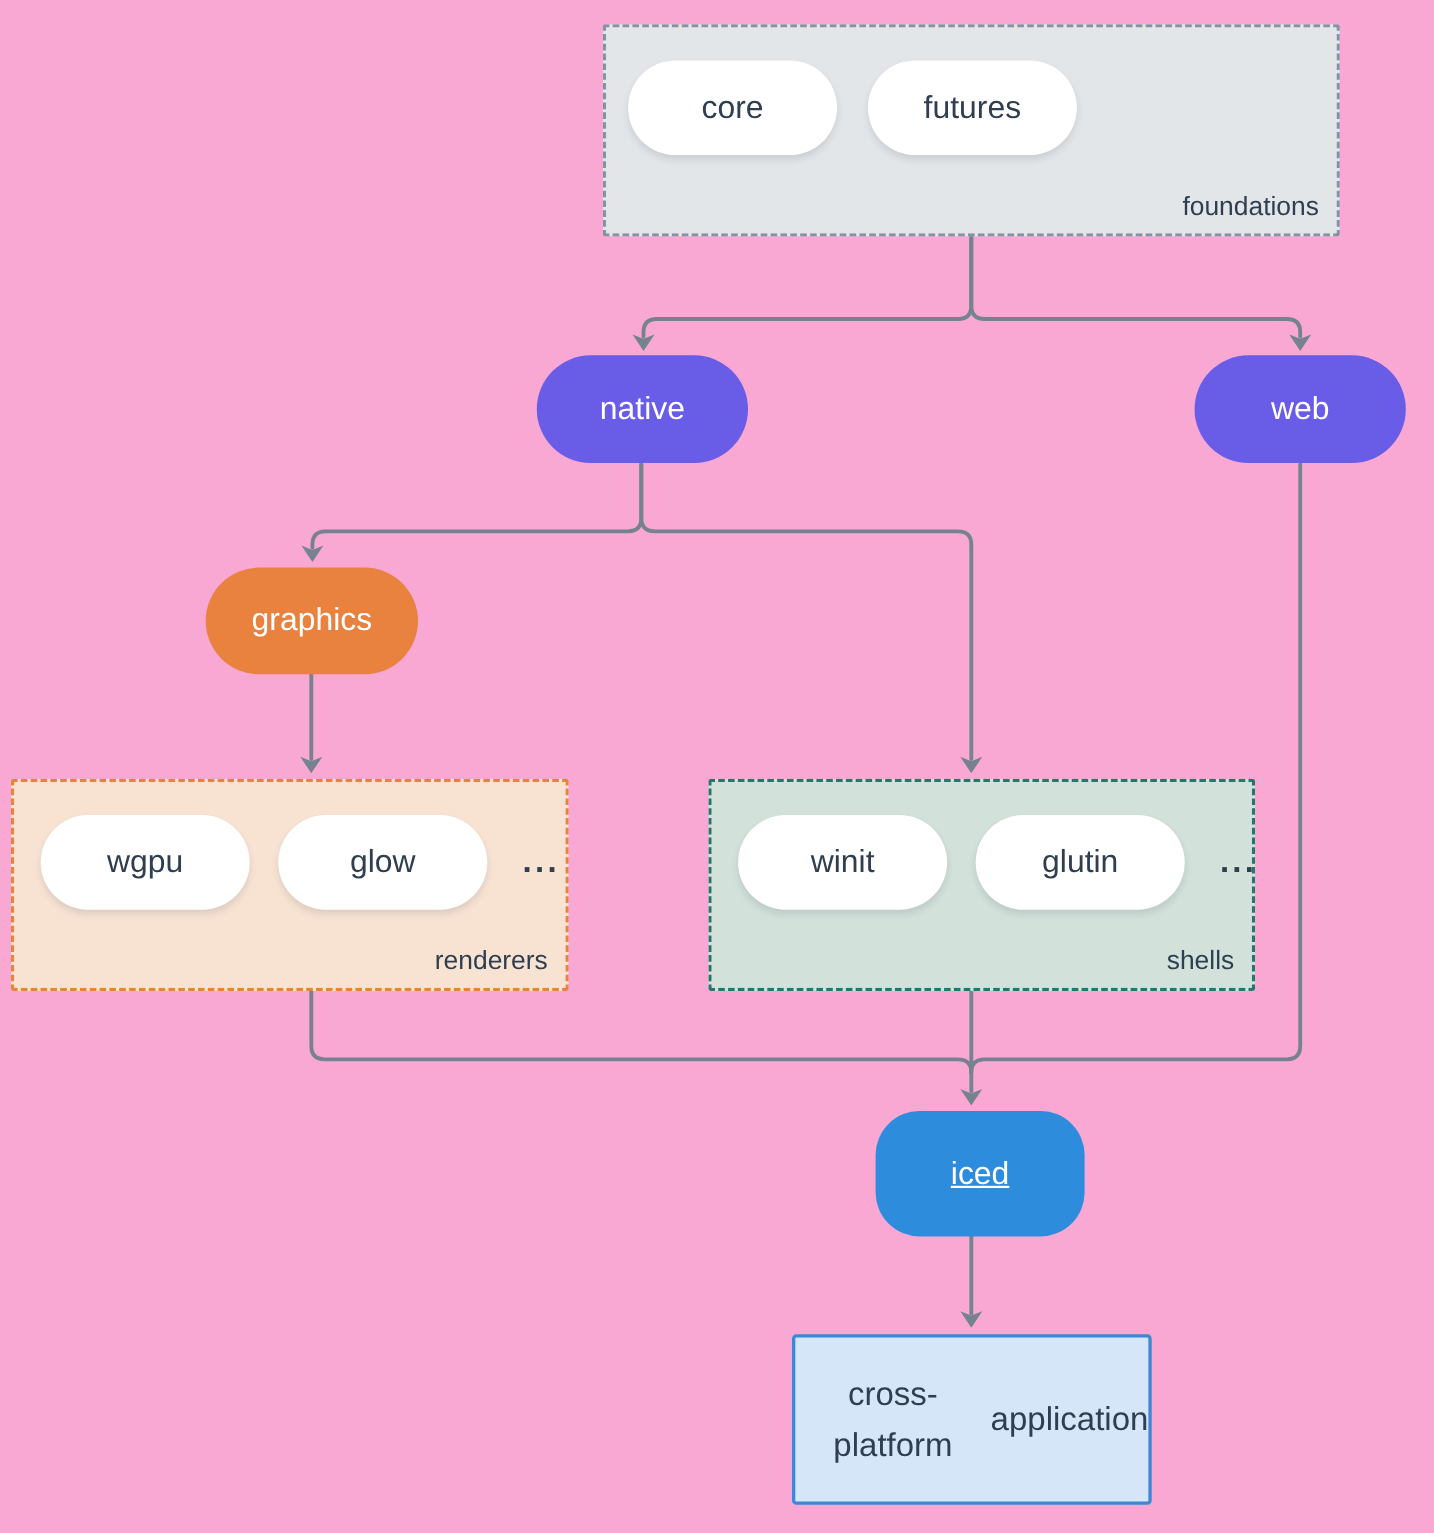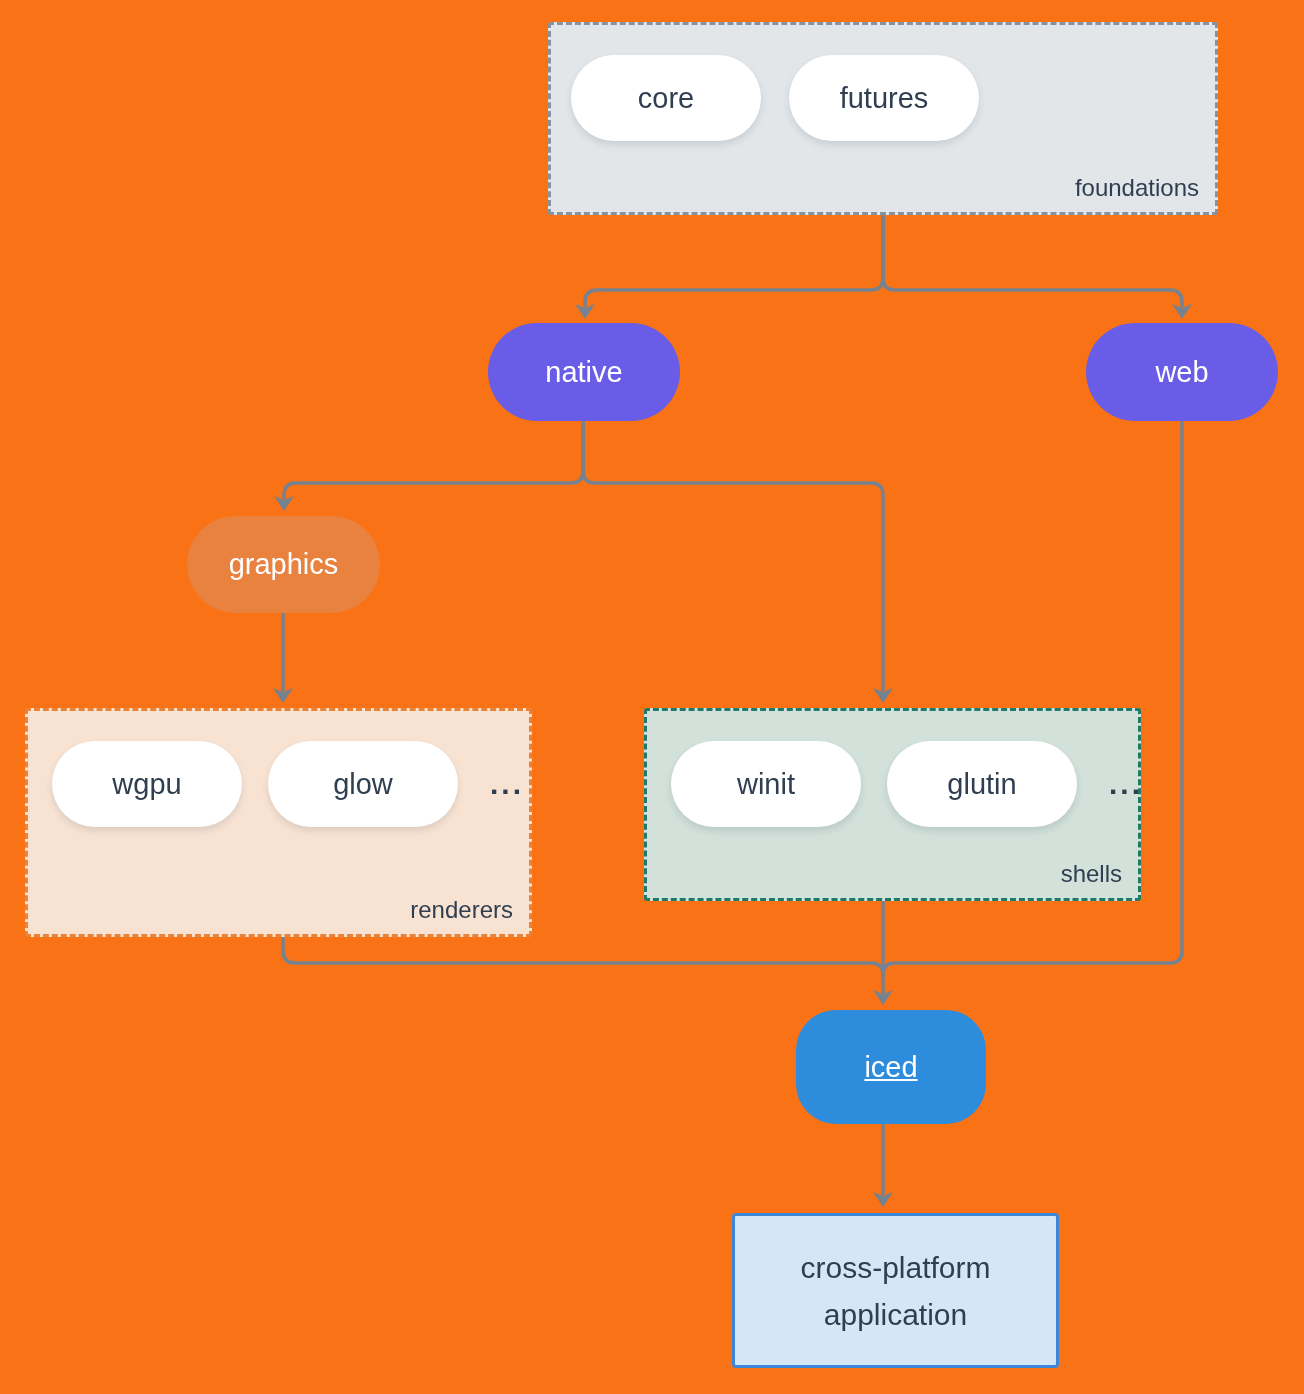--- a/index.html
+++ b/index.html
@@ -8,21 +8,21 @@
     background: #000000;
   }
   body {
     font-family: "Liberation Sans", "DejaVu Sans", sans-serif;
     -webkit-font-smoothing: antialiased;
   }
   .canvas {
     position: relative;
     width: 1304px;
     height: 1394px;
-    background: #f97316;
+    background: #f9a8d4;
     overflow: hidden;
   }
   .edges {
     position: absolute;
     left: 0; top: 0;
     width: 1304px;
     height: 1394px;
     pointer-events: none;
   }
   
@@ -30,21 +30,21 @@
     position: absolute;
     box-sizing: border-box;
     border-radius: 3px;
   }
   .group-box.foundations {
     left: 548px; top: 22px; width: 670px; height: 193px;
     background: #E2E6E9;
     border: 3px dashed #8493A1;
   }
   .group-box.renderers {
-    left: 25px; top: 708px; width: 507px; height: 229px;
+    left: 10px; top: 708px; width: 507px; height: 193px;
     background: #F8E3D3;
     border: 3px dashed #E8833A;
   }
   .group-box.shells {
     left: 631px; top: 708px; width: 497px; height: 193px;
     background: #D2E1DA;
     border: 3px dashed #1F7A6A;
     margin-left: 13px;
   }
   .pill-row {
@@ -101,28 +101,26 @@
   
   .app-box {
     position: absolute;
     left: 720px; top: 1213px;
     width: 327px; height: 155px;
     box-sizing: border-box;
     background: #D4E6F7;
     border: 3px solid #3C87D7;
     border-radius: 4px;
     display: flex;
-    flex-direction: column;
     align-items: center;
     justify-content: center;
     font-size: 30px;
     line-height: 47px;
     color: #2F3E50;
     text-align: center;
-    margin-left: 12px;
   }
 </style>
 </head>
 <body>
 
 <div class="canvas">
 
   <svg class="edges" viewBox="0 0 1304 1394" xmlns="http://www.w3.org/2000/svg">
     <g fill="none" stroke="#76828F" stroke-width="3.5" stroke-linecap="round">
 

